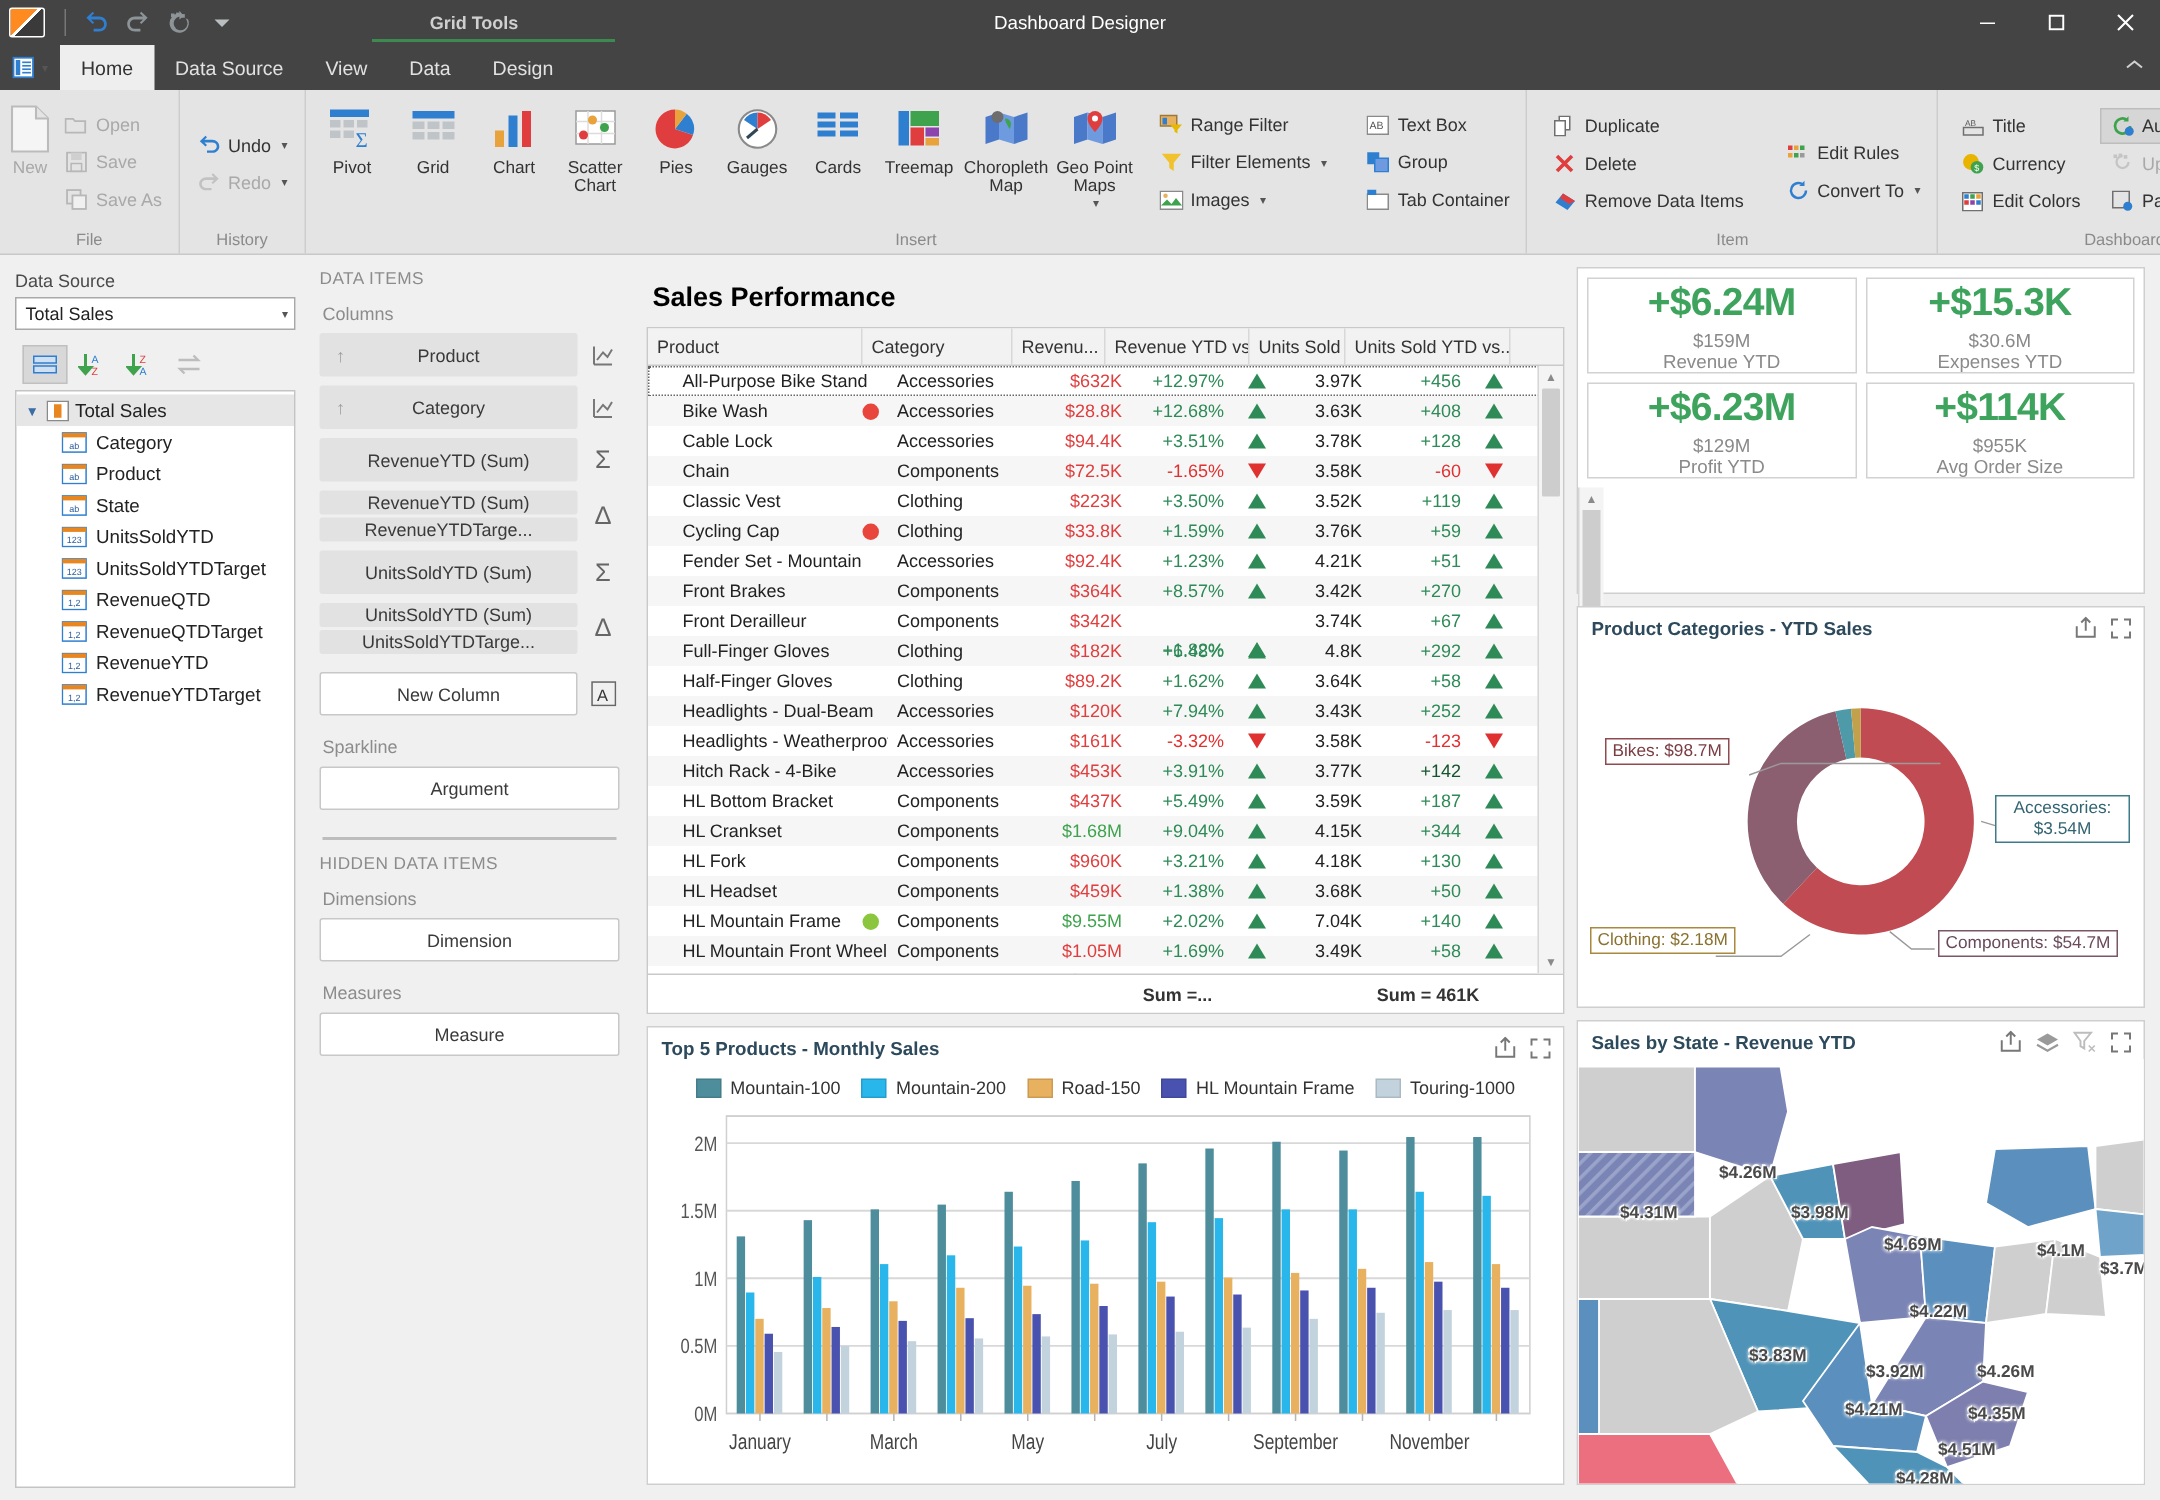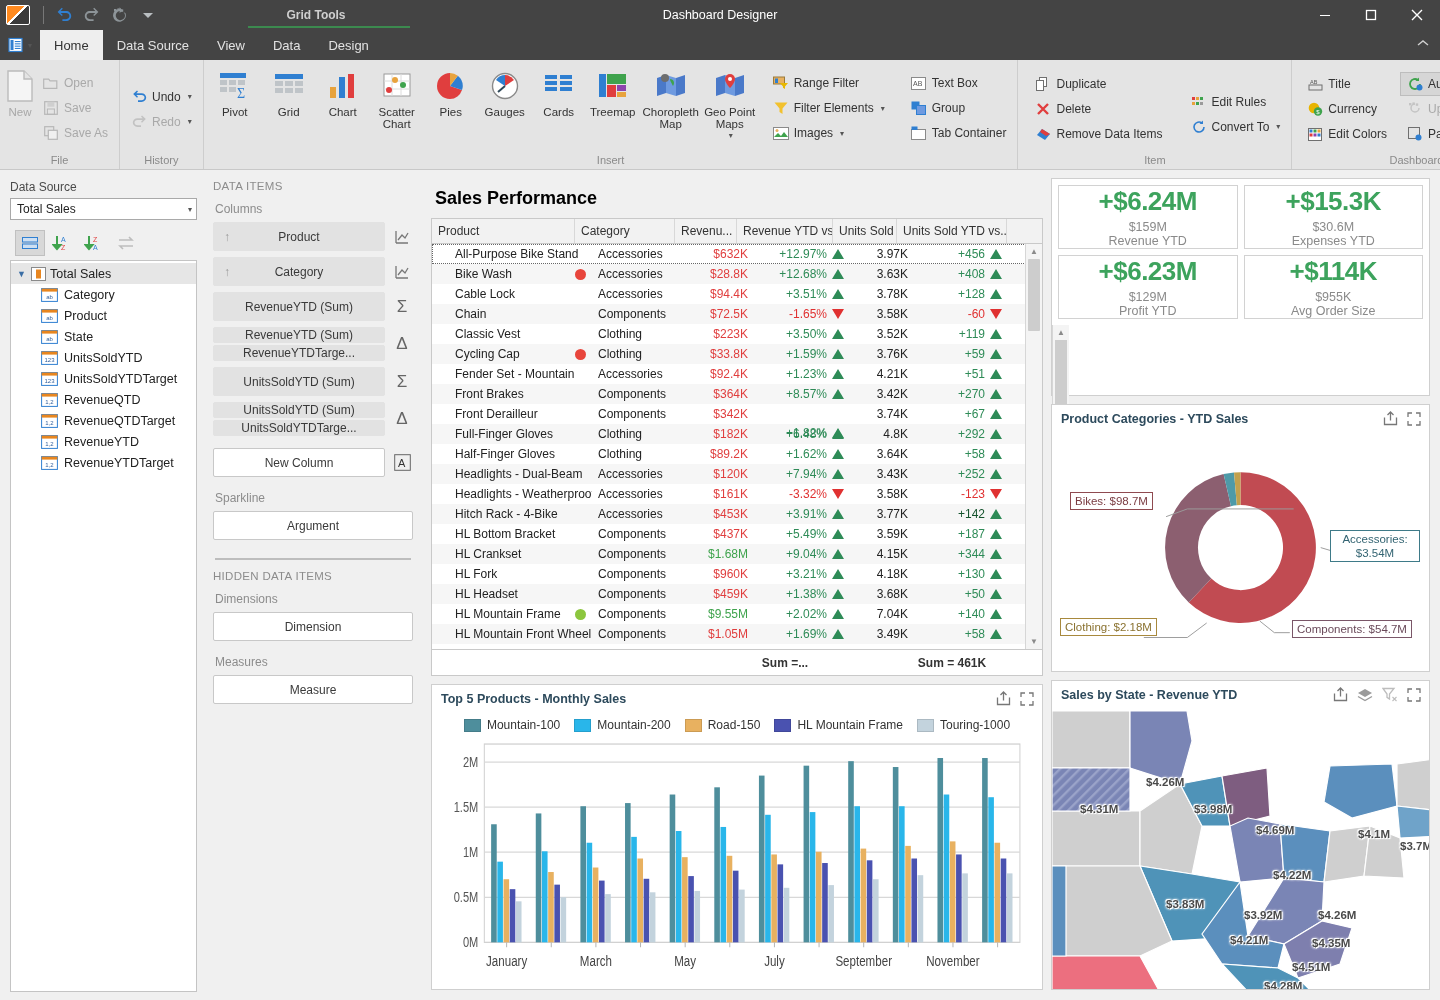--- a/index.html
+++ b/index.html
@@ -138,21 +138,21 @@
   .gth {
     display:flex; align-items:center; padding:0 6px; font-size:12px; color:#333;
     border-right:1px solid #d8d8d8; overflow:hidden; white-space:nowrap; cursor:pointer;
   }
   .gbody { flex:1; overflow:hidden; position:relative; }
   .gtr { display:flex; height:20px; align-items:center; font-size:12px;padding-left:17px; }
   .gtr.odd { background:#f6f6f6; }
   .gtr.sel { outline:1px dotted #666; outline-offset:-1px; }
   .gtd { padding:0 6px; overflow:hidden; white-space:nowrap; display:flex; align-items:center; }
   .gtd.num { justify-content:flex-end; }
-  .gtd.withdelta { justify-content:flex-end; gap:5px; }
+  .gtd.withdelta { justify-content:flex-end; gap:16px; }
   .up { width:0;height:0;border-left:6px solid transparent;border-right:6px solid transparent;border-bottom:10px solid #2e8b57; }
   .down { width:0;height:0;border-left:6px solid transparent;border-right:6px solid transparent;border-top:10px solid #e03131; }
   .dot { width:11px; height:11px; border-radius:50%; display:inline-block; }
   .gfoot { height:26px; display:flex; align-items:center; border-top:1px solid #c9c9c9; font-size:12px; font-weight:bold; color:#333; flex:0 0 26px; background:#fff;}
   .vsb { position:absolute; right:0; top:0; bottom:0; width:17px; background:#f4f4f4; border-left:1px solid #d6d6d6; }
   .vsb .arrow { height:15px; display:flex; align-items:center; justify-content:center; color:#8a8a8a; font-size:8px;}
   .vsb .thumb { background:#cdcdcd; margin:0 2px; border-radius:1px;}
 
   
   .kpiwrap { height:218px; display:flex; }

